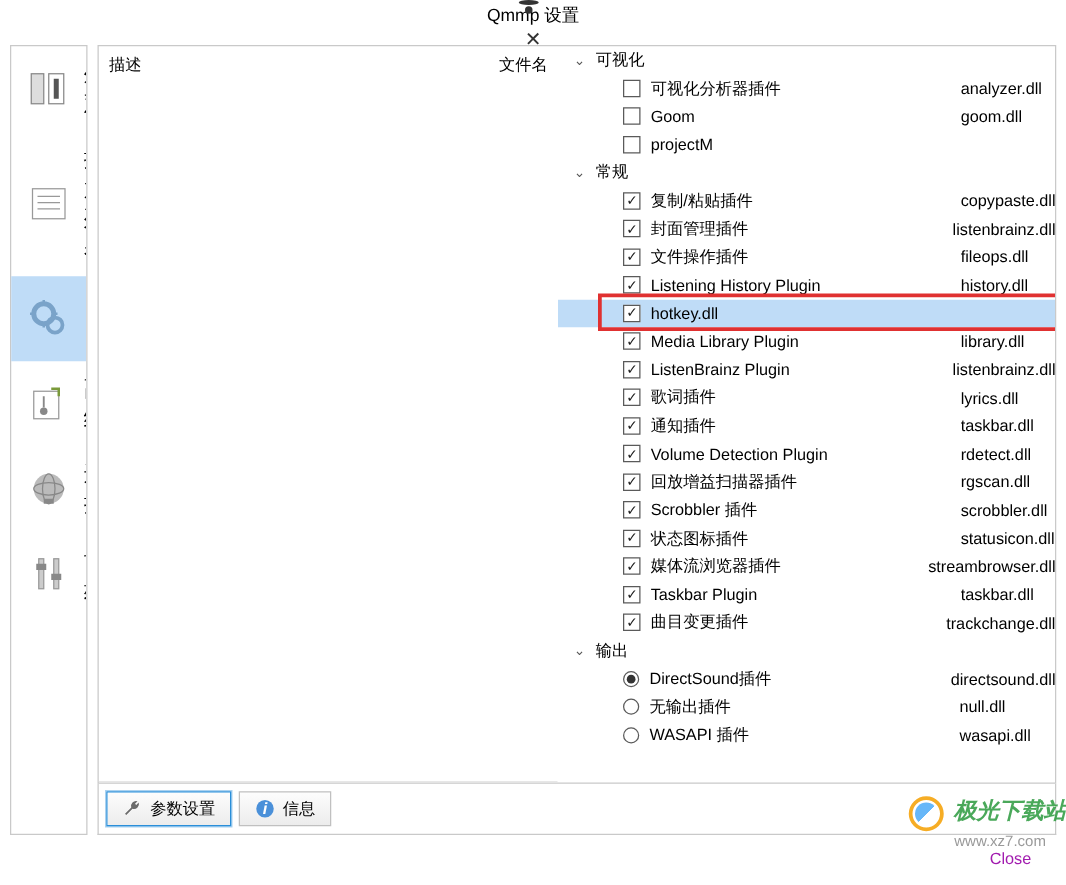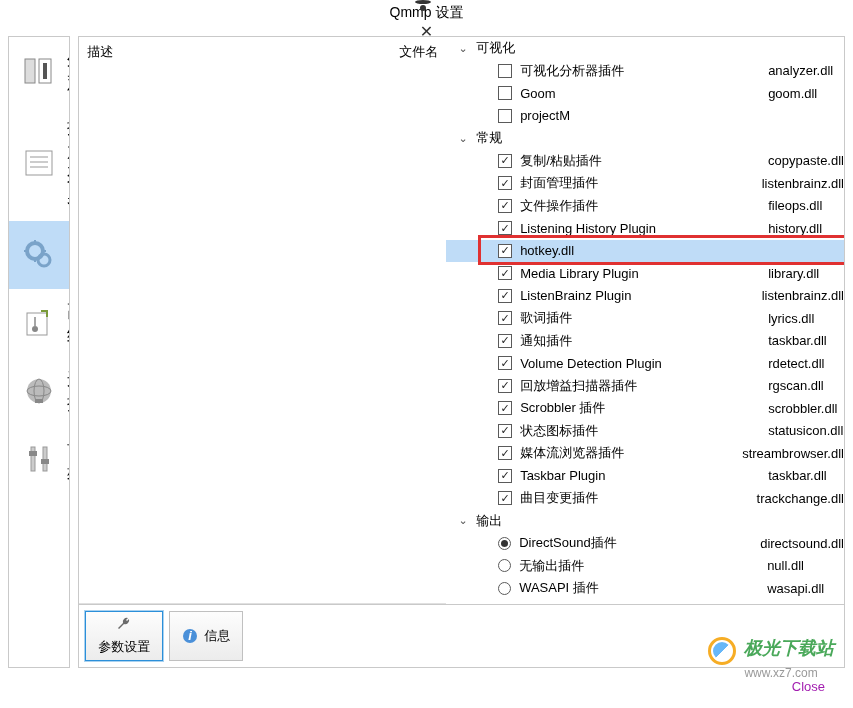--- a/index.html
+++ b/index.html
@@ -37,27 +37,27 @@
 .tree-row .radio { width: 13px; height: 13px; border: 1px solid #5a5a5a; border-radius: 50%; margin-right: 8px; display: inline-flex; align-items: center; justify-content: center; background: #fff; cursor: pointer; flex-shrink: 0; }
 .tree-row .radio.checked::after { content: ""; width: 7px; height: 7px; background: #333; border-radius: 50%; }
 .tree-row .desc { width: 248px; }
 .tree-row.group .desc { width: 290px; }
 .tree-row .file { flex: 1; }
 
 .highlight-box { position: absolute; border: 3px solid #e03131; pointer-events: none; }
 
 .toolbar { border: 1px solid #c9c9c9; border-top: none; padding: 6px; display: flex; gap: 6px; }
 .tb-btn { display: inline-flex; align-items: center; gap: 6px; padding: 4px 12px; border: 1px solid #c0c0c0; background: linear-gradient(#fdfdfd,#ececec); cursor: pointer; }
-.tb-btn.primary { border-color: #2b8fd9; box-shadow: 0 0 0 1px rgba(43,143,217,.4); flex-direction: column; }
+.tb-btn.primary { border-color: #2b8fd9; box-shadow: 0 0 0 1px rgba(43,143,217,.4); }
 .tb-icon { width: 16px; height: 16px; display: inline-flex; align-items: center; justify-content: center; }
 
 .footer { height: 36px; display: flex; justify-content: flex-end; align-items: center; padding: 0 20px; }
 .footer .close-btn { padding: 2px 8px; cursor: pointer; color: #a21caf; }
 
-.watermark { position: absolute; right: 19px; bottom: 28px; opacity: .85; pointer-events: none; }
+.watermark { position: absolute; right: 0; bottom: 28px; opacity: .85; pointer-events: none; }
 .watermark .wm-text1 { color: #2b9a3e; font-size: 18px; font-weight: bold; font-style: italic; }
 .watermark .wm-text2 { color: #888; font-size: 12px; margin-top: 24px; }
 .watermark .wm-logo { width: 28px; height: 28px; border-radius: 50%; border: 3px solid #f59f00; display: inline-block; vertical-align: middle; margin-right: 4px; position: relative; overflow: hidden; }
 .watermark .wm-logo::after { content: ""; position: absolute; inset: 2px; background: linear-gradient(135deg,#4dabf7 50%, transparent 50%); border-radius: 50%; }
 </style>
 </head>
 <body>
 
 <div class="titlebar">
   <span class="app-icon"></span>

